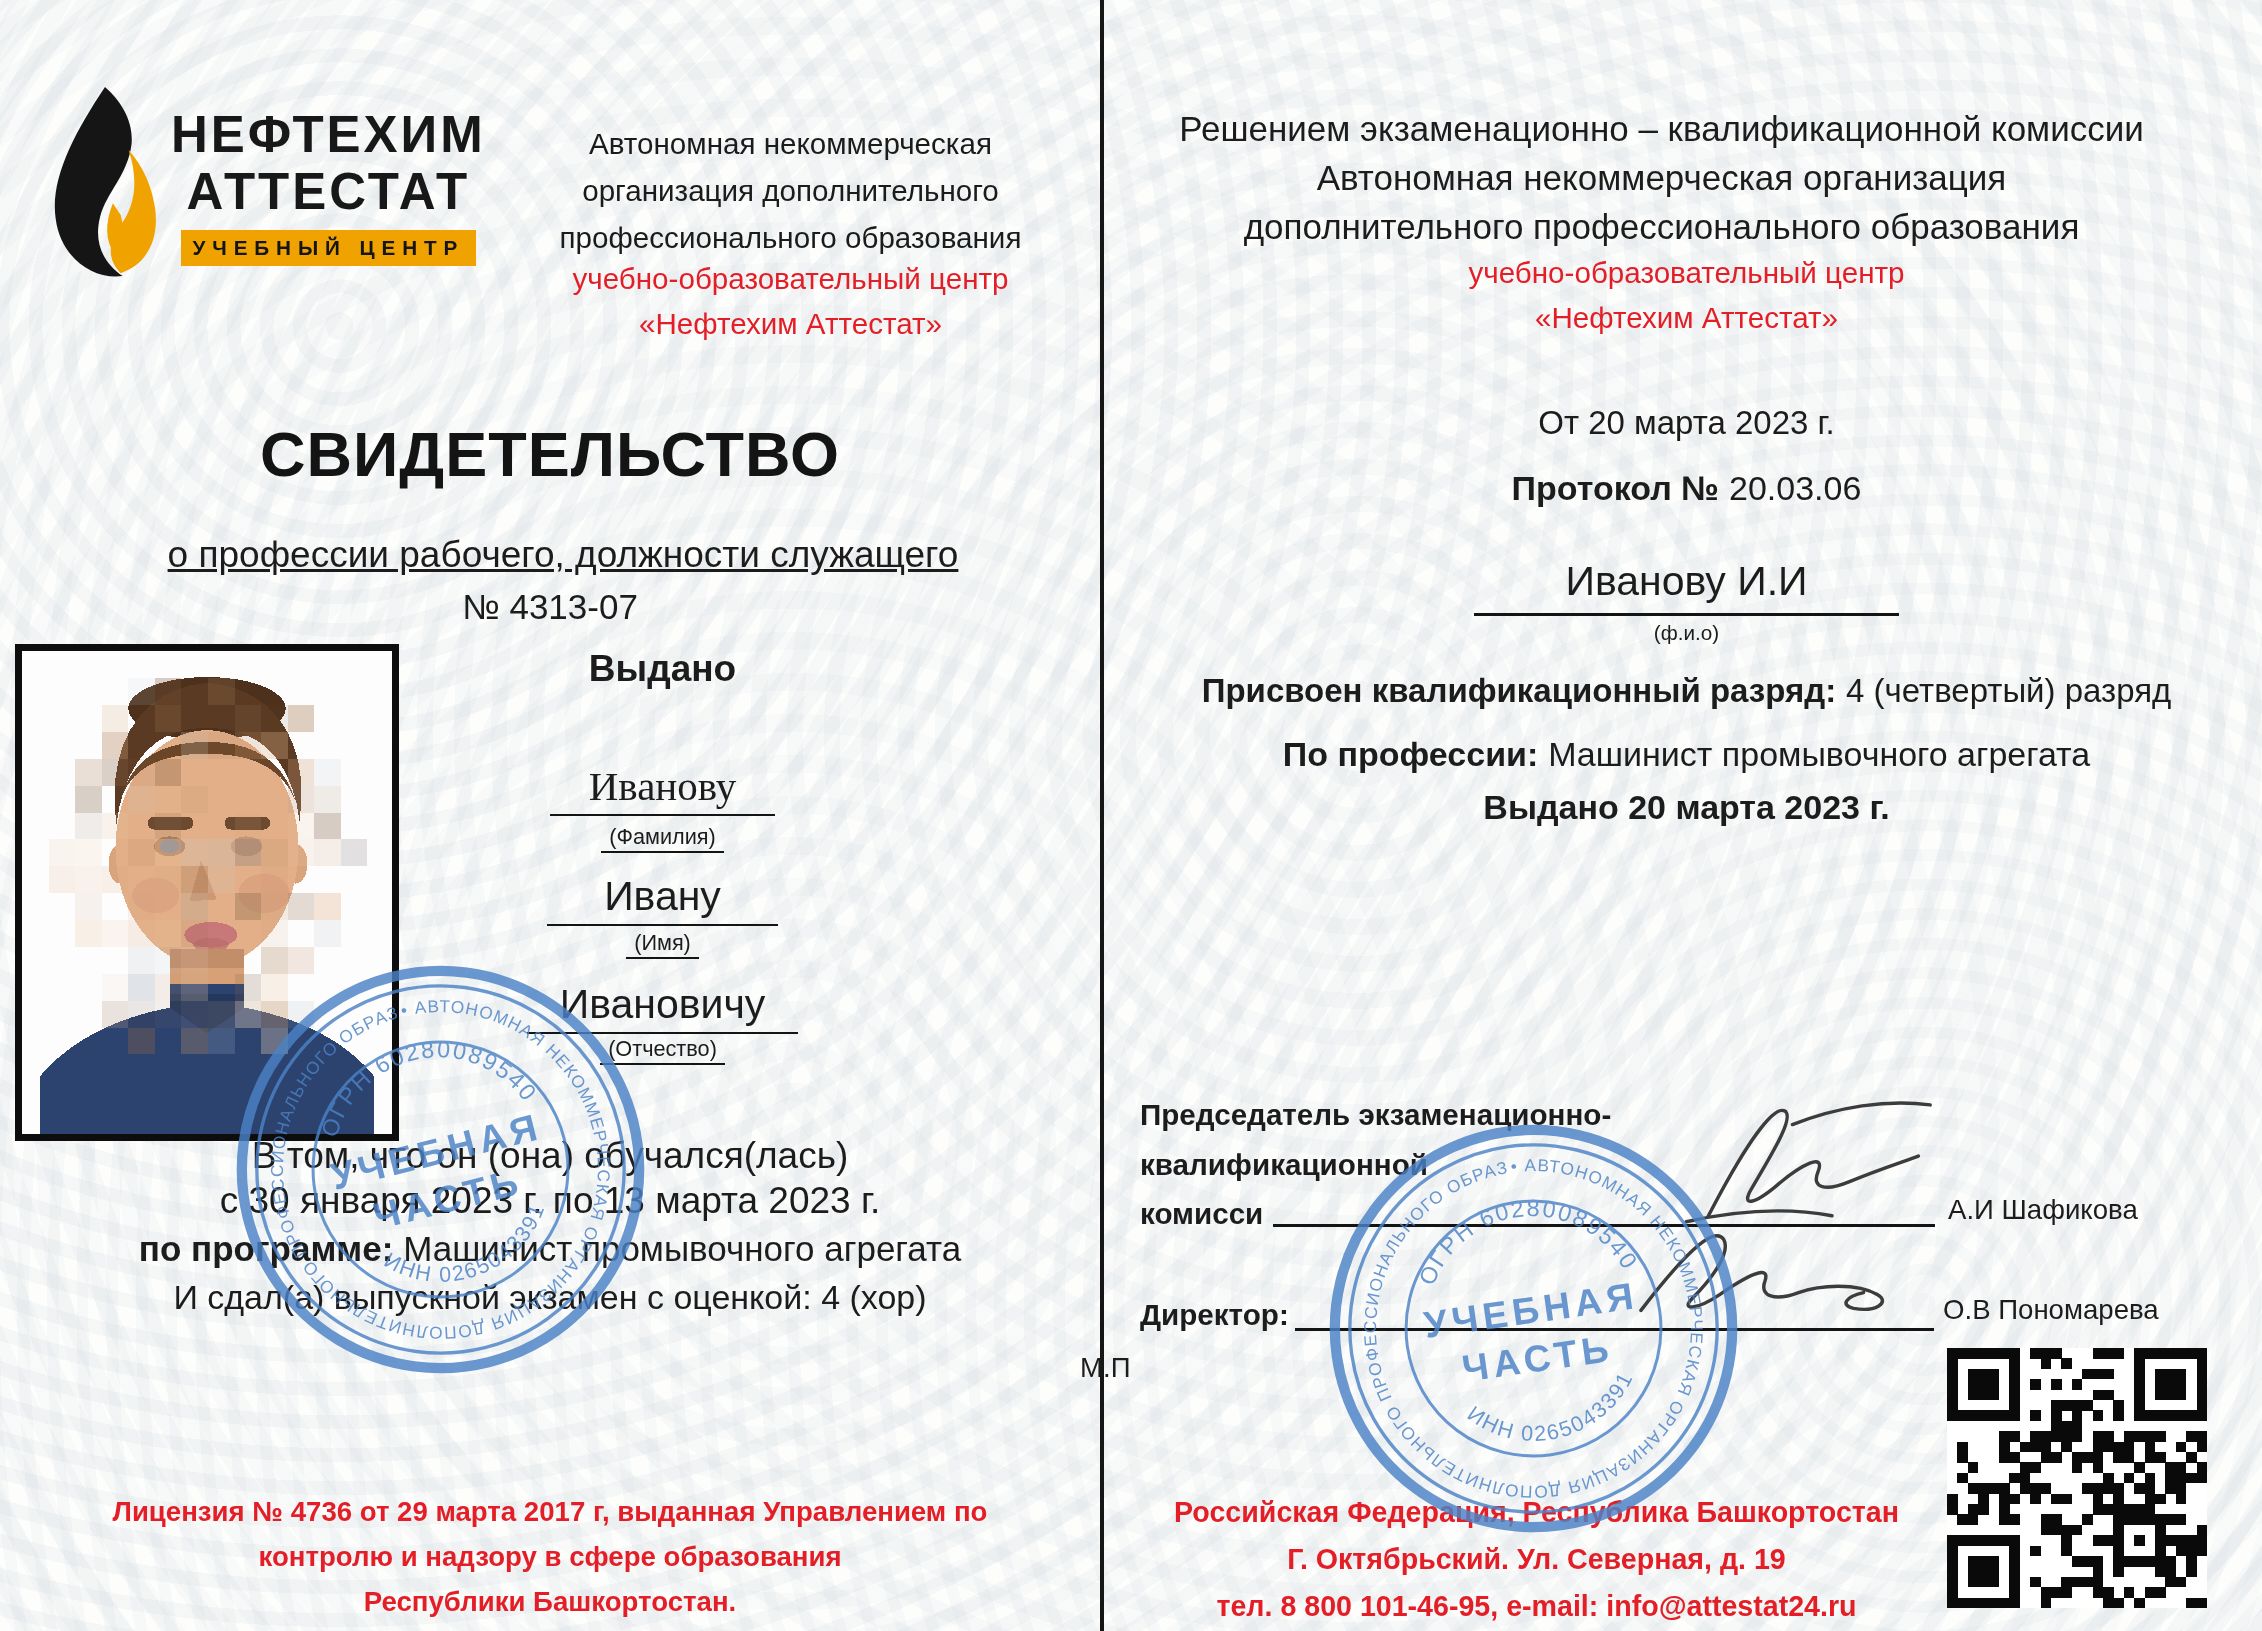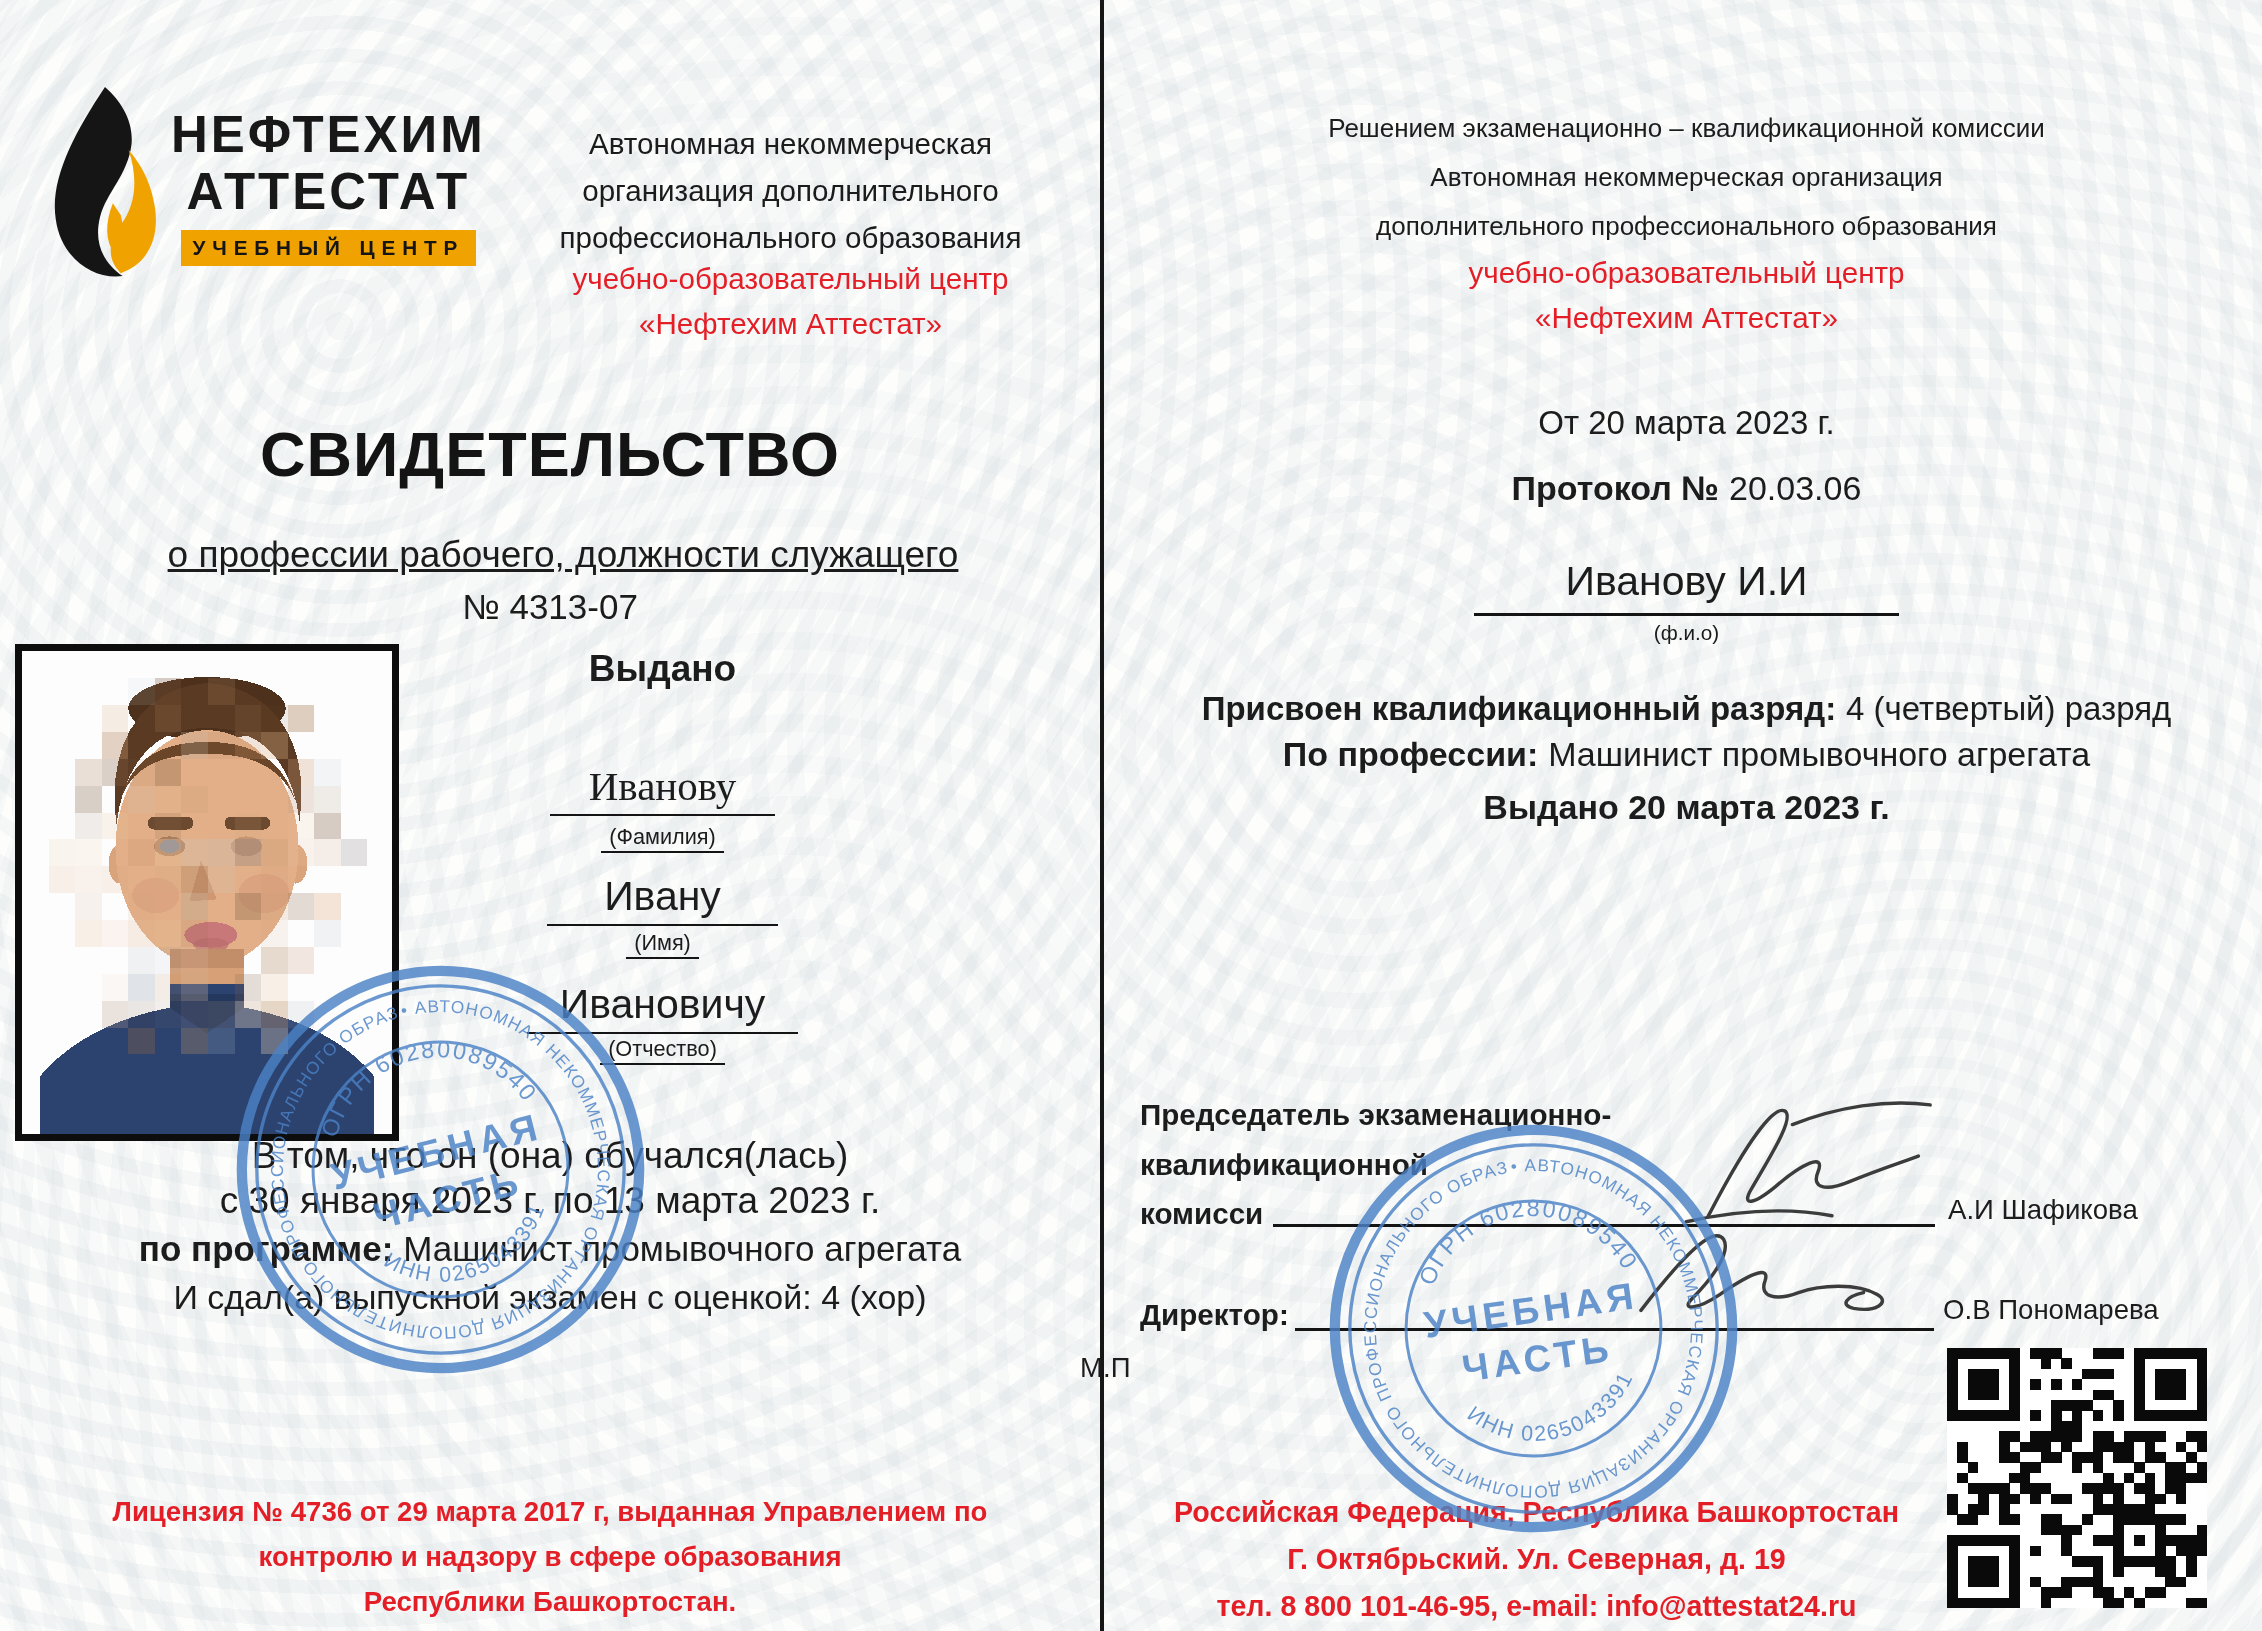--- a/index.html
+++ b/index.html
@@ -29,28 +29,28 @@
   .docnum{left:0;top:587px;width:1100px;font-size:35px;}
   .photo{left:14.8px;top:644px;width:370px;height:483px;border:7.9px solid #0d0d0d;background:#fdfdfd;z-index:1;}
   .issued{left:399px;top:648px;width:527px;font-size:37px;font-weight:bold;}
   .nm{left:399px;width:527px;font-size:41px;z-index:2;}
   .cap{left:399px;width:527px;font-size:21.7px;z-index:2;}
   .uline{display:inline-block;border-bottom:2.5px solid #141414;padding:0 39px 3.9px;}
   .ucap{display:inline-block;border-bottom:2px solid #141414;padding:0 7.9px 1px;}
   .bodyline{left:0;width:1100px;z-index:2;}
   .license{left:0;top:1489px;width:1100px;font-size:27.6px;font-weight:bold;line-height:45px;z-index:2;}
   
-  .rhead{left:1133px;top:104px;width:1107px;font-size:26px;line-height:49px;}
+  .rhead{left:1108px;top:104px;width:1107px;font-size:35px;line-height:49px;}
   .rheadred{left:1133px;top:250px;width:1107px;font-size:29.6px;line-height:45px;}
   .rdate{left:1133px;top:404px;width:1107px;font-size:33px;}
   .rproto{left:1133px;top:469px;width:1107px;font-size:34px;}
   .rfio{left:1133px;top:558px;width:1107px;font-size:41px;}
   .rfio .fline{display:inline-block;border-bottom:3px solid #141414;padding:0 91px 7.9px;}
   .rfiocap{left:1133px;top:621px;width:1107px;font-size:20.7px;}
-  .rline1{left:1133px;top:690px;width:1107px;font-size:33px;}
+  .rline1{left:1133px;top:672px;width:1107px;font-size:33px;}
   .rline2{left:1133px;top:735px;width:1107px;font-size:34px;}
   .rline3{left:1133px;top:788px;width:1107px;font-size:34px;font-weight:bold;}
   .siglabel{font-size:29.6px;font-weight:bold;z-index:2;}
   .signame{font-size:27.6px;z-index:2;}
   .hr{border-top:3px solid #141414;height:0;z-index:2;}
   .mp{left:1080px;top:1352px;font-size:27.6px;}
   .footer{left:1113px;top:1489px;width:847px;font-size:28.6px;font-weight:bold;line-height:47px;z-index:2;}
   .stamp{z-index:5;opacity:.82;pointer-events:none;}
   .sig{z-index:4;}
   .qr{left:1947px;top:1348px;width:260px;height:260px;z-index:2;background:#fff;}

